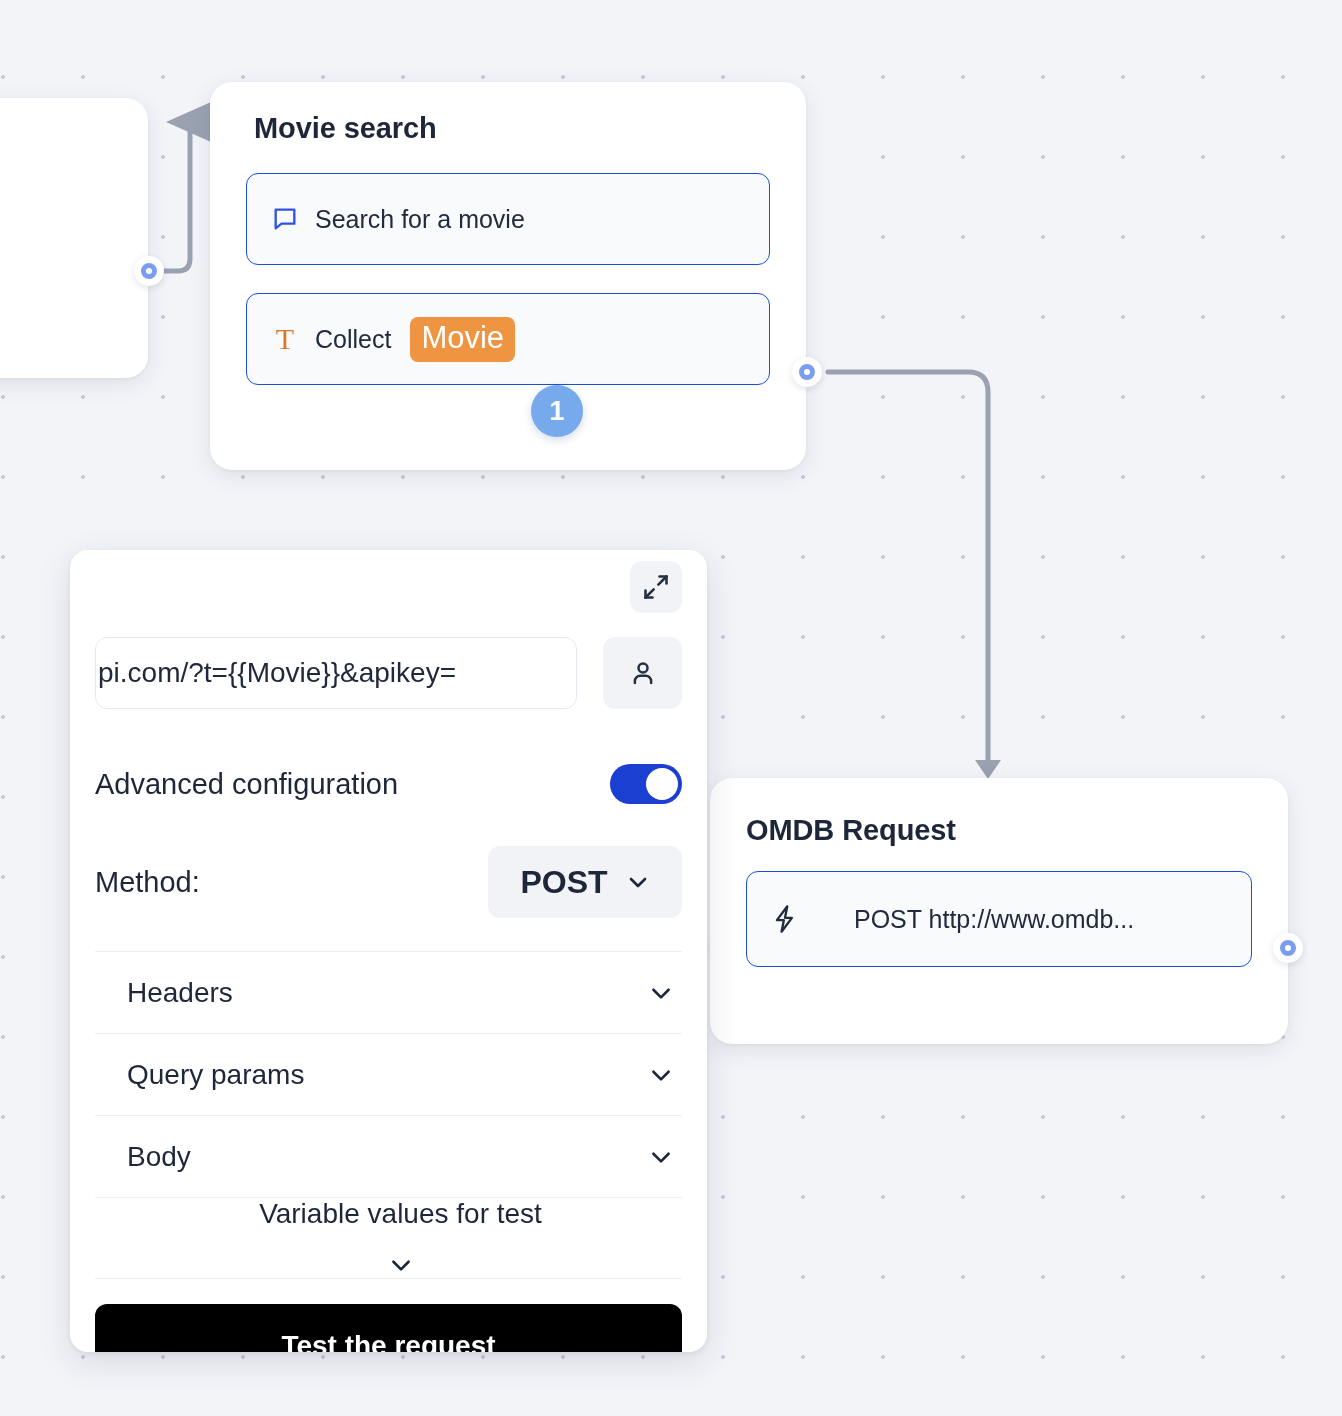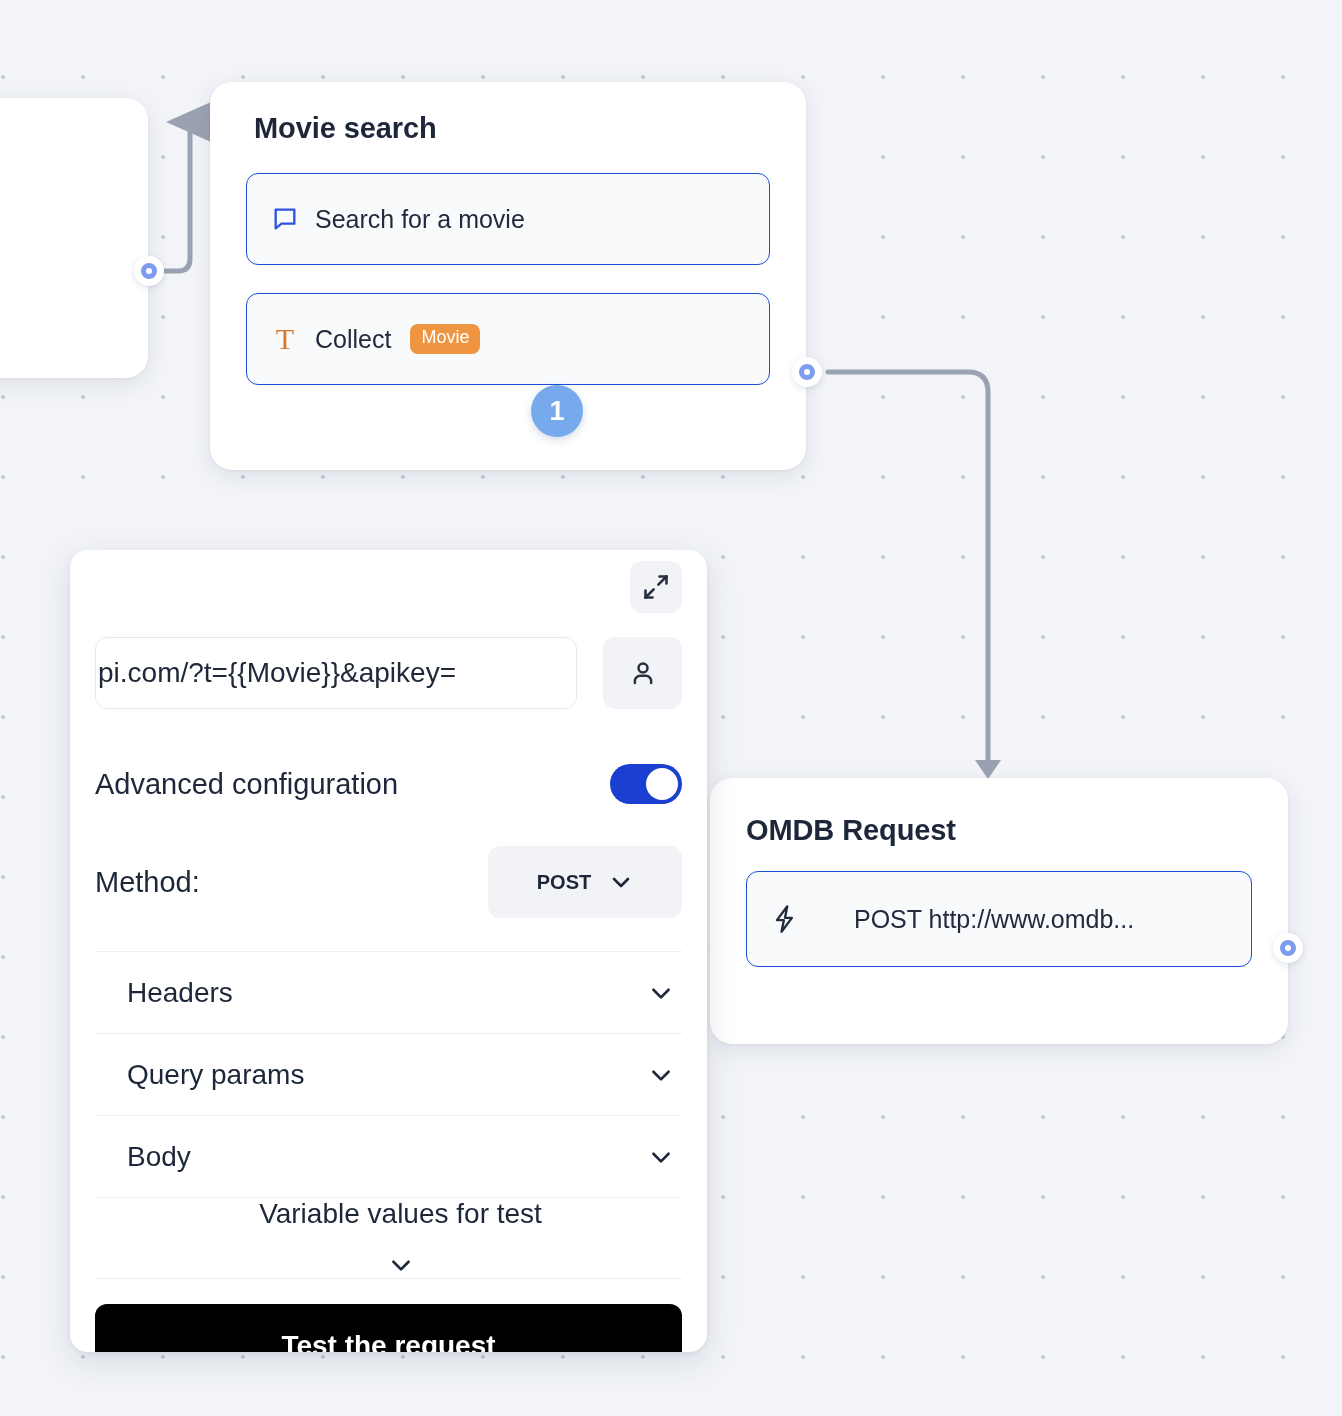--- a/index.html
+++ b/index.html
@@ -94,21 +94,21 @@
     font-family: "Liberation Serif", serif;
     font-size: 30px;
     color: #d9792b;
     line-height: 1;
   }
   .var-chip {
     background: #ef9440;
     color: #ffffff;
     border-radius: 8px;
     padding: 3px 11px 6px;
-    font-size: 18px;
+    font-size: 31px;
     margin-left: 3px;
   }
 
   
   .step-badge {
     position: absolute;
     width: 52px; height: 52px;
     border-radius: 50%;
     background: #76aaec;
     color: #ffffff;
@@ -218,21 +218,21 @@
     display: flex; align-items: center; justify-content: space-between;
     margin-top: 42px;
   }
   .method-label { font-size: 29px; color: #1d2739; }
   .method-select {
     width: 194px; height: 72px;
     border-radius: 12px;
     background: #f1f3f7;
     display: flex; align-items: center; justify-content: center;
     gap: 18px;
-    font-size: 20px;
+    font-size: 32px;
     font-weight: 700;
     color: #1d2739;
   }
 
   .accordion { margin-top: 33px; }
   .acc-item {
     display: flex; align-items: center; justify-content: space-between;
     height: 82px;
     border-top: 1px solid #eceff4;
     padding: 0 8px 0 32px;

